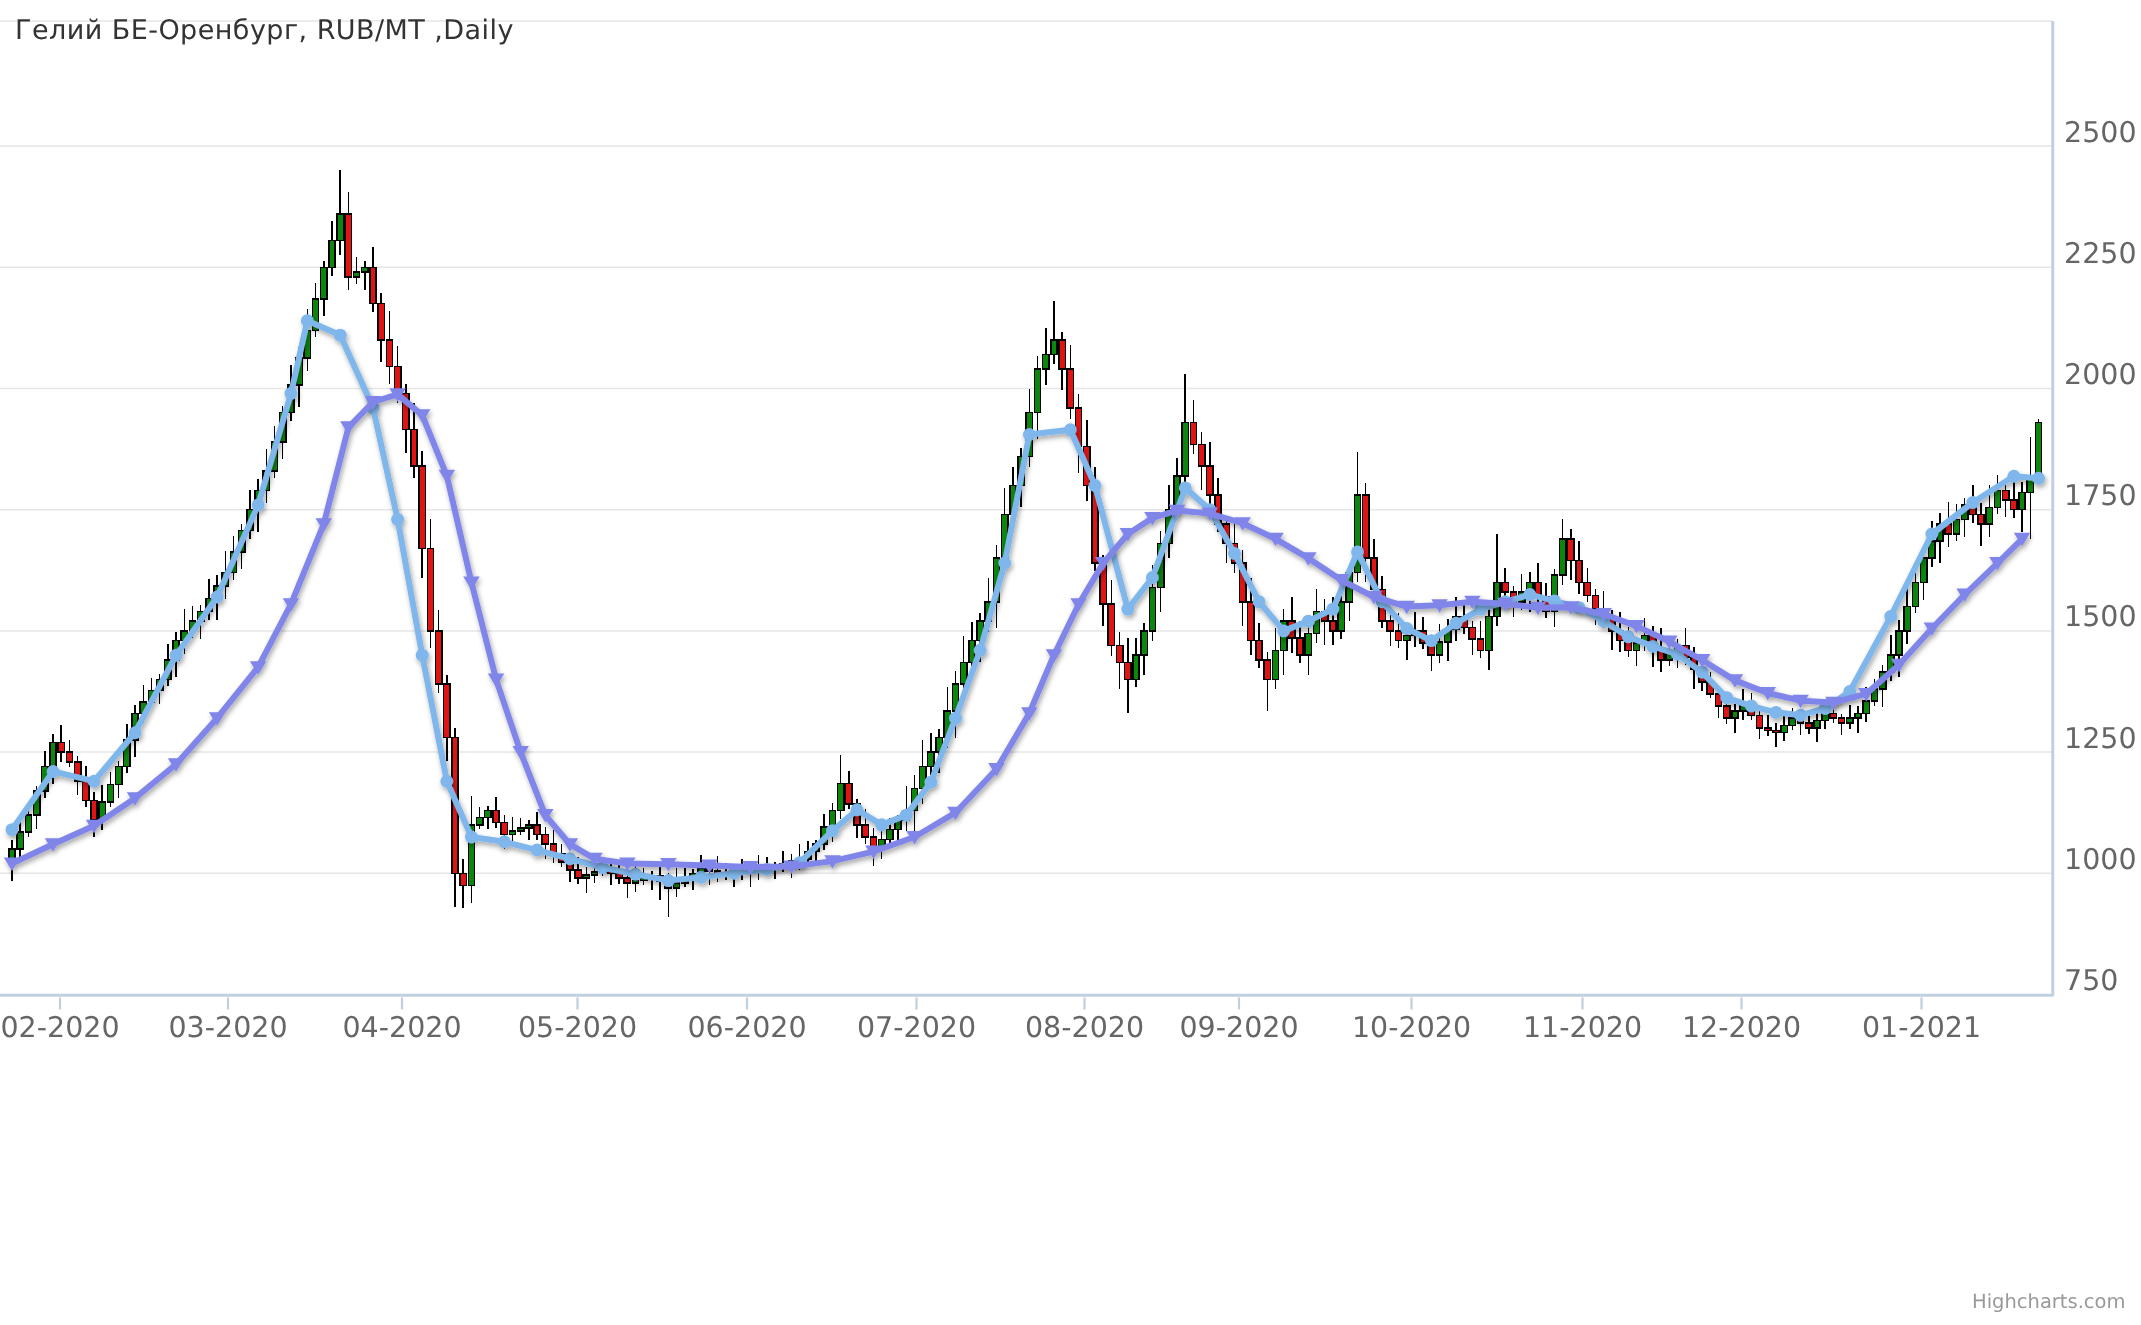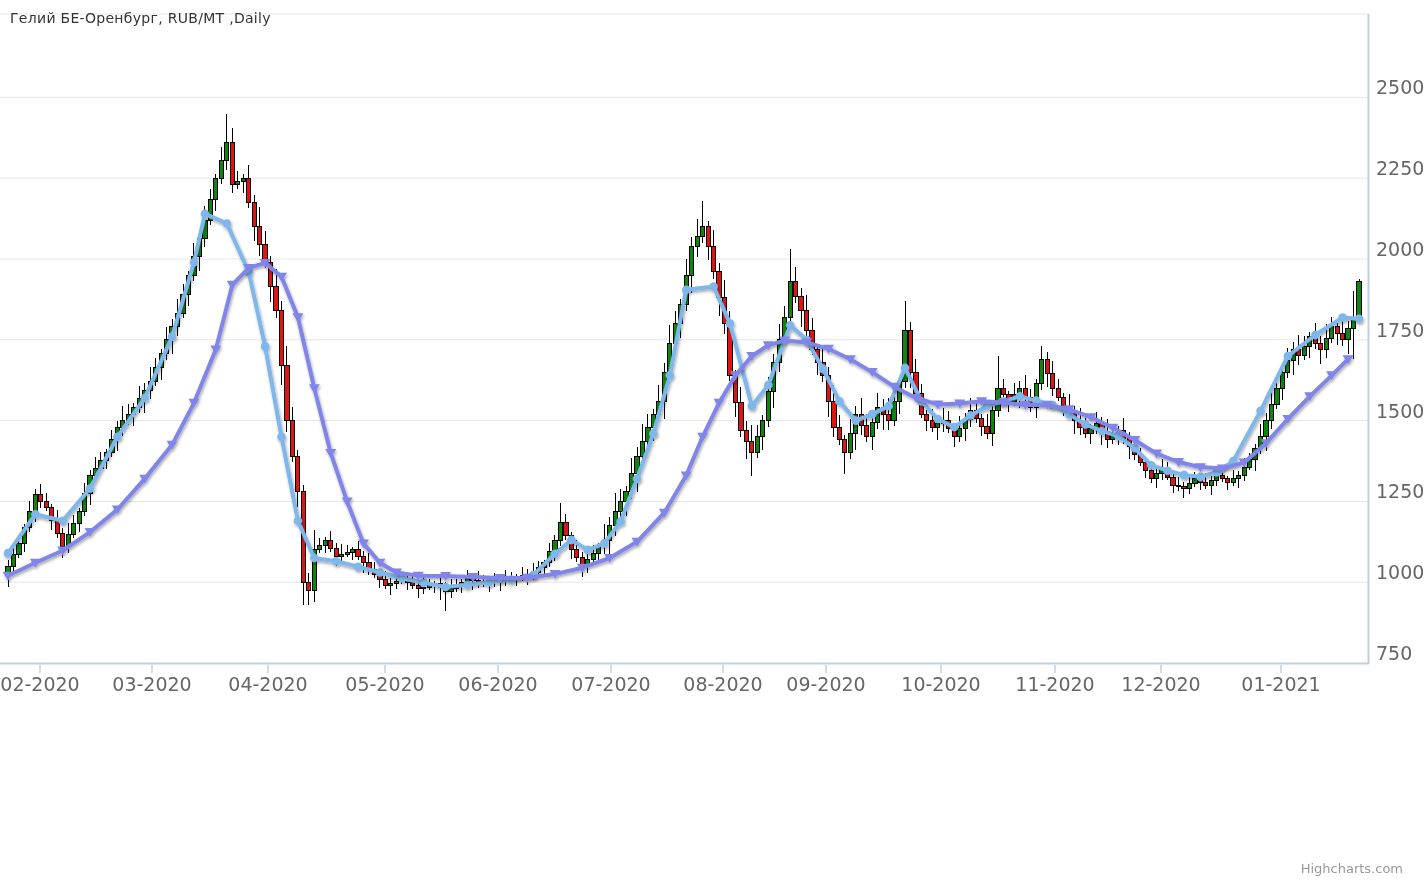--- a/index.html
+++ b/index.html
@@ -1,21 +1,21 @@
 <!DOCTYPE html>
 <html><head>
 <meta charset="utf-8">
 <style>
   html,body{margin:0;padding:0;background:#ffffff;}
   #stage{position:relative;width:1427px;height:883px;background:#ffffff;overflow:hidden;
          font-family:"DejaVu Sans",sans-serif;}
   #plot-svg{position:absolute;left:0;top:0;width:1427px;height:883px;display:block;}
-  .chart-title{position:absolute;left:10px;top:10px;font-size:14px;color:#333333;
+  .chart-title{position:absolute;left:10px;top:10px;font-size:18px;color:#333333;
                letter-spacing:.3px;white-space:nowrap;text-align:center;}
-  .credit{position:absolute;right:24px;bottom:7px;font-size:13px;color:#999999;cursor:pointer;}
+  .credit{position:absolute;right:10px;bottom:7px;font-size:13px;color:#999999;cursor:pointer;}
   text.ylab,text.xlab{fill:#666666;font-size:19px;font-family:"DejaVu Sans",sans-serif;}
 </style>
 </head>
 <body>
 
 <div id="stage">
   <svg id="plot-svg" viewBox="0 0 1427 883">
       <defs>
         <filter id="sh" x="-30%" y="-30%" width="160%" height="160%">
           <feDropShadow dx="1" dy="2" stdDeviation="1.6" flood-color="#000000" flood-opacity="0.35"></feDropShadow>

